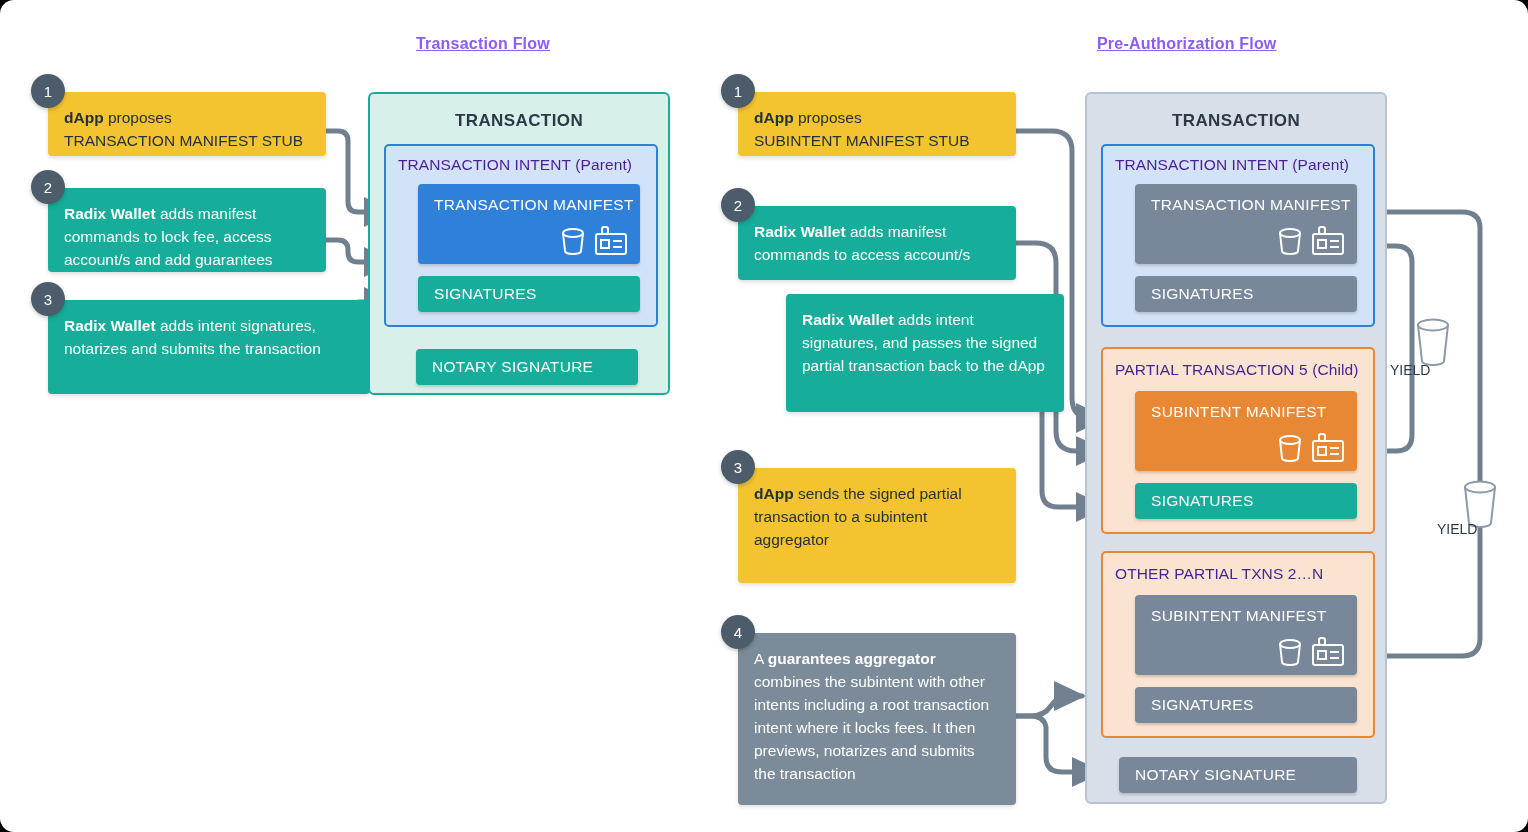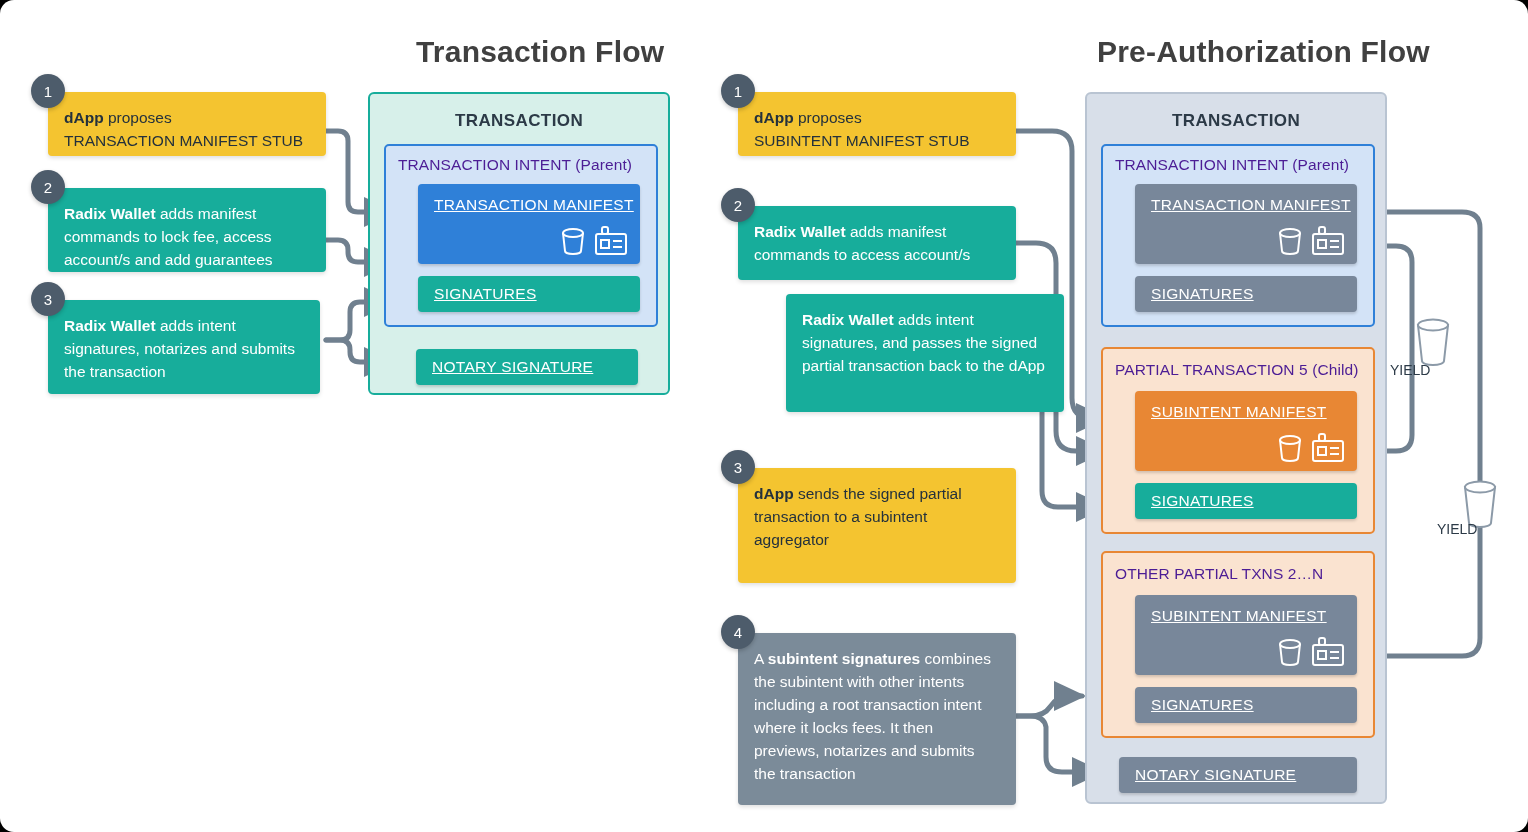--- a/index.html
+++ b/index.html
@@ -2,22 +2,22 @@
 <html><head>
 <meta charset="utf-8">
 <style>
   html,body{margin:0;padding:0;background:#000;}
   body{font-family:"Liberation Sans", sans-serif;}
   #canvas{
     position:relative;width:1528px;height:832px;background:#ffffff;
     border-radius:14px;overflow:hidden;
   }
   .title{
-    position:absolute;font-weight:bold;font-size:30px;color:#404040;
-    letter-spacing:.2px;white-space:nowrap;
+    position:absolute;font-weight:bold;font-size:16px;color:#8b5cf6;
+    letter-spacing:.2px;white-space:nowrap;text-decoration:underline;
   }
   
   .step{
     position:absolute;border-radius:4px;padding:14px 16px;
     box-sizing:border-box;font-size:15.5px;line-height:23px;
     box-shadow:0 2px 4px rgba(0,0,0,.13);
   }
   .step.yellow{background:#f4c430;color:#24313c;}
   .step.teal{background:#17ad9b;color:#ffffff;}
   .step.slate{background:#7b8b99;color:#ffffff;}
@@ -45,21 +45,21 @@
   .partial-orange{background:#fae3d0;border:2px solid #e88734;}
   .inner-label{
     position:absolute;font-size:15.5px;color:#4c1d95;letter-spacing:.1px;
     white-space:nowrap;
   }
   .bar{
     position:absolute;box-sizing:border-box;border-radius:4px;
     color:#fff;font-size:15.5px;letter-spacing:.3px;
     box-shadow:0 2px 3px rgba(0,0,0,.16);
   }
-  .bar span.lbl{position:absolute;left:16px;top:12px;text-decoration:underline;}
+  .bar span.lbl{position:absolute;left:16px;top:12px;}
   .bar.blue{background:#2f80d8;}
   .bar.teal{background:#17ad9b;}
   .bar.orange{background:#e88734;}
   .bar.slate{background:#78879a;}
   .icons{position:absolute;right:12px;bottom:8px;display:flex;gap:8px;align-items:flex-end;}
   .yieldlbl{
     position:absolute;font-size:14px;color:#2c3a47;white-space:nowrap;
   }
   svg.wires{position:absolute;left:0;top:0;width:1528px;height:832px;pointer-events:none;}
 </style>
@@ -118,21 +118,21 @@
     <b>dApp</b><span> proposes</span><br>
     <span>TRANSACTION MANIFEST STUB</span>
   </div>
 
   <div class="badge" style="left:31px;top:170px;">2</div>
   <div class="step teal" style="left:48px;top:188px;width:278px;height:84px;">
     <b>Radix Wallet</b><span> adds manifest commands to lock fee, access account/s and add guarantees</span>
   </div>
 
   <div class="badge" style="left:31px;top:282px;">3</div>
-  <div class="step teal" style="left:48px;top:300px;width:272px;height:94px;">
+  <div class="step teal" style="left:48px;top:300px;width:322px;height:94px;">
     <b>Radix Wallet</b><span> adds intent signatures, notarizes and submits the transaction</span>
   </div>
 
   <div class="outerbox outer-left" style="left:368px;top:92px;width:302px;height:303px;">
     <div class="outer-title" style="top:17px;">TRANSACTION</div>
 
     <div class="innerbox intent-blue" style="left:14px;top:50px;width:274px;height:183px;">
       <div class="inner-label" style="left:12px;top:10px;">TRANSACTION INTENT (Parent)</div>
       <div class="bar blue" style="left:32px;top:38px;width:222px;height:80px;">
         <span class="lbl">TRANSACTION MANIFEST</span>
@@ -175,21 +175,21 @@
     <b>Radix Wallet</b><span> adds intent signatures, and passes the signed partial transaction back to the dApp</span>
   </div>
 
   <div class="badge" style="left:721px;top:450px;">3</div>
   <div class="step yellow" style="left:738px;top:468px;width:278px;height:115px;">
     <b>dApp</b><span> sends the signed partial transaction to a subintent aggregator</span>
   </div>
 
   <div class="badge" style="left:721px;top:615px;">4</div>
   <div class="step slate" style="left:738px;top:633px;width:278px;height:172px;">
-    <span>A </span><b>subintent signatures</b><span> combines the subintent with other intents including a root transaction intent where it locks fees. It then previews, notarizes and submits the transaction</span>
+    <span>A </span><b>guarantees aggregator</b><span> combines the subintent with other intents including a root transaction intent where it locks fees. It then previews, notarizes and submits the transaction</span>
   </div>
 
   <div class="outerbox outer-right" style="left:1085px;top:92px;width:302px;height:712px;">
     <div class="outer-title" style="top:17px;">TRANSACTION</div>
 
     <div class="innerbox intent-blue" style="left:14px;top:50px;width:274px;height:183px;">
       <div class="inner-label" style="left:12px;top:10px;">TRANSACTION INTENT (Parent)</div>
       <div class="bar slate" style="left:32px;top:38px;width:222px;height:80px;">
         <span class="lbl">TRANSACTION MANIFEST</span>
         <div class="icons">

